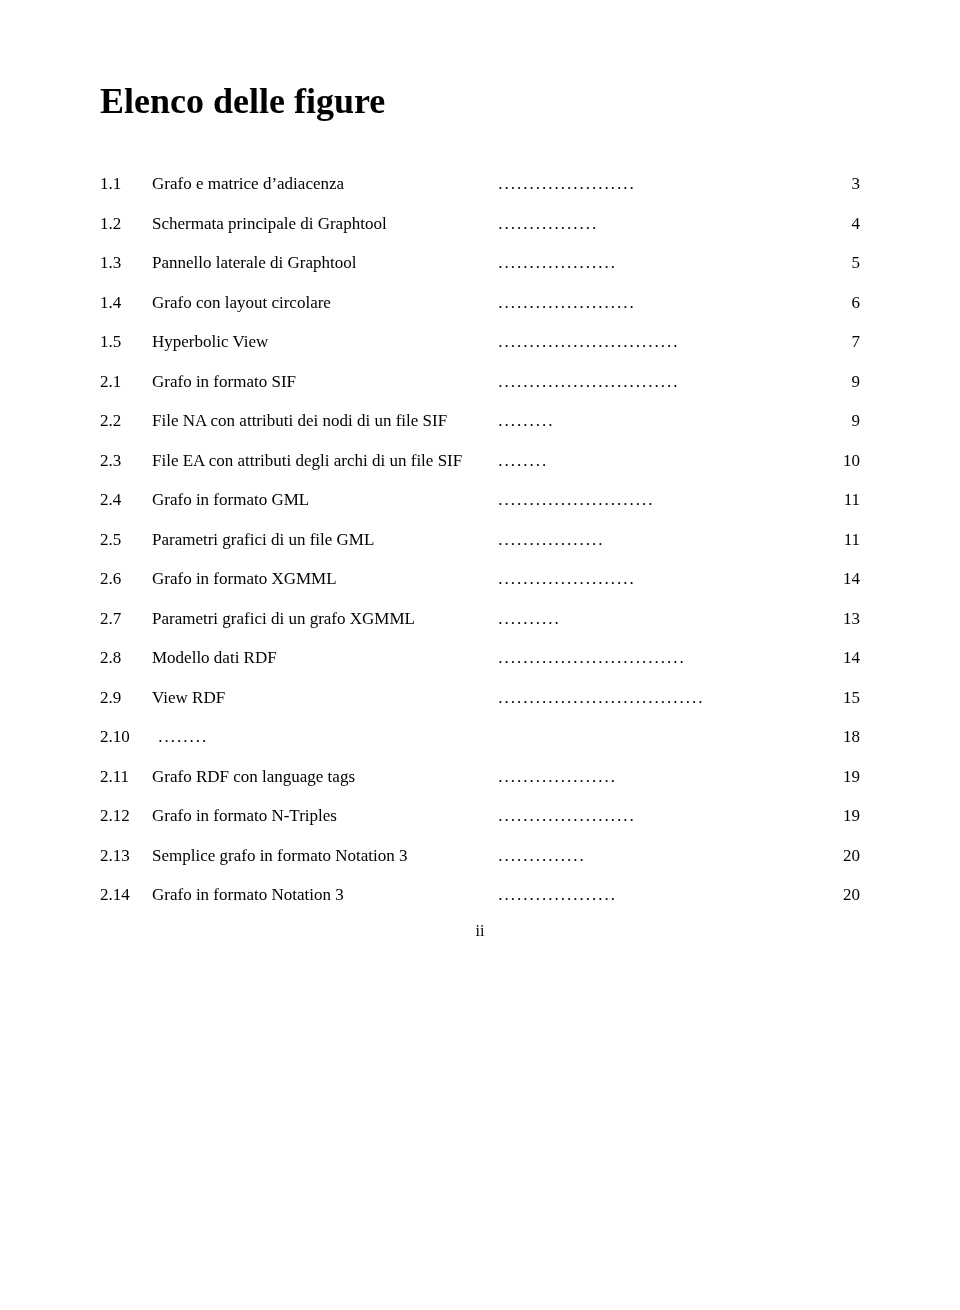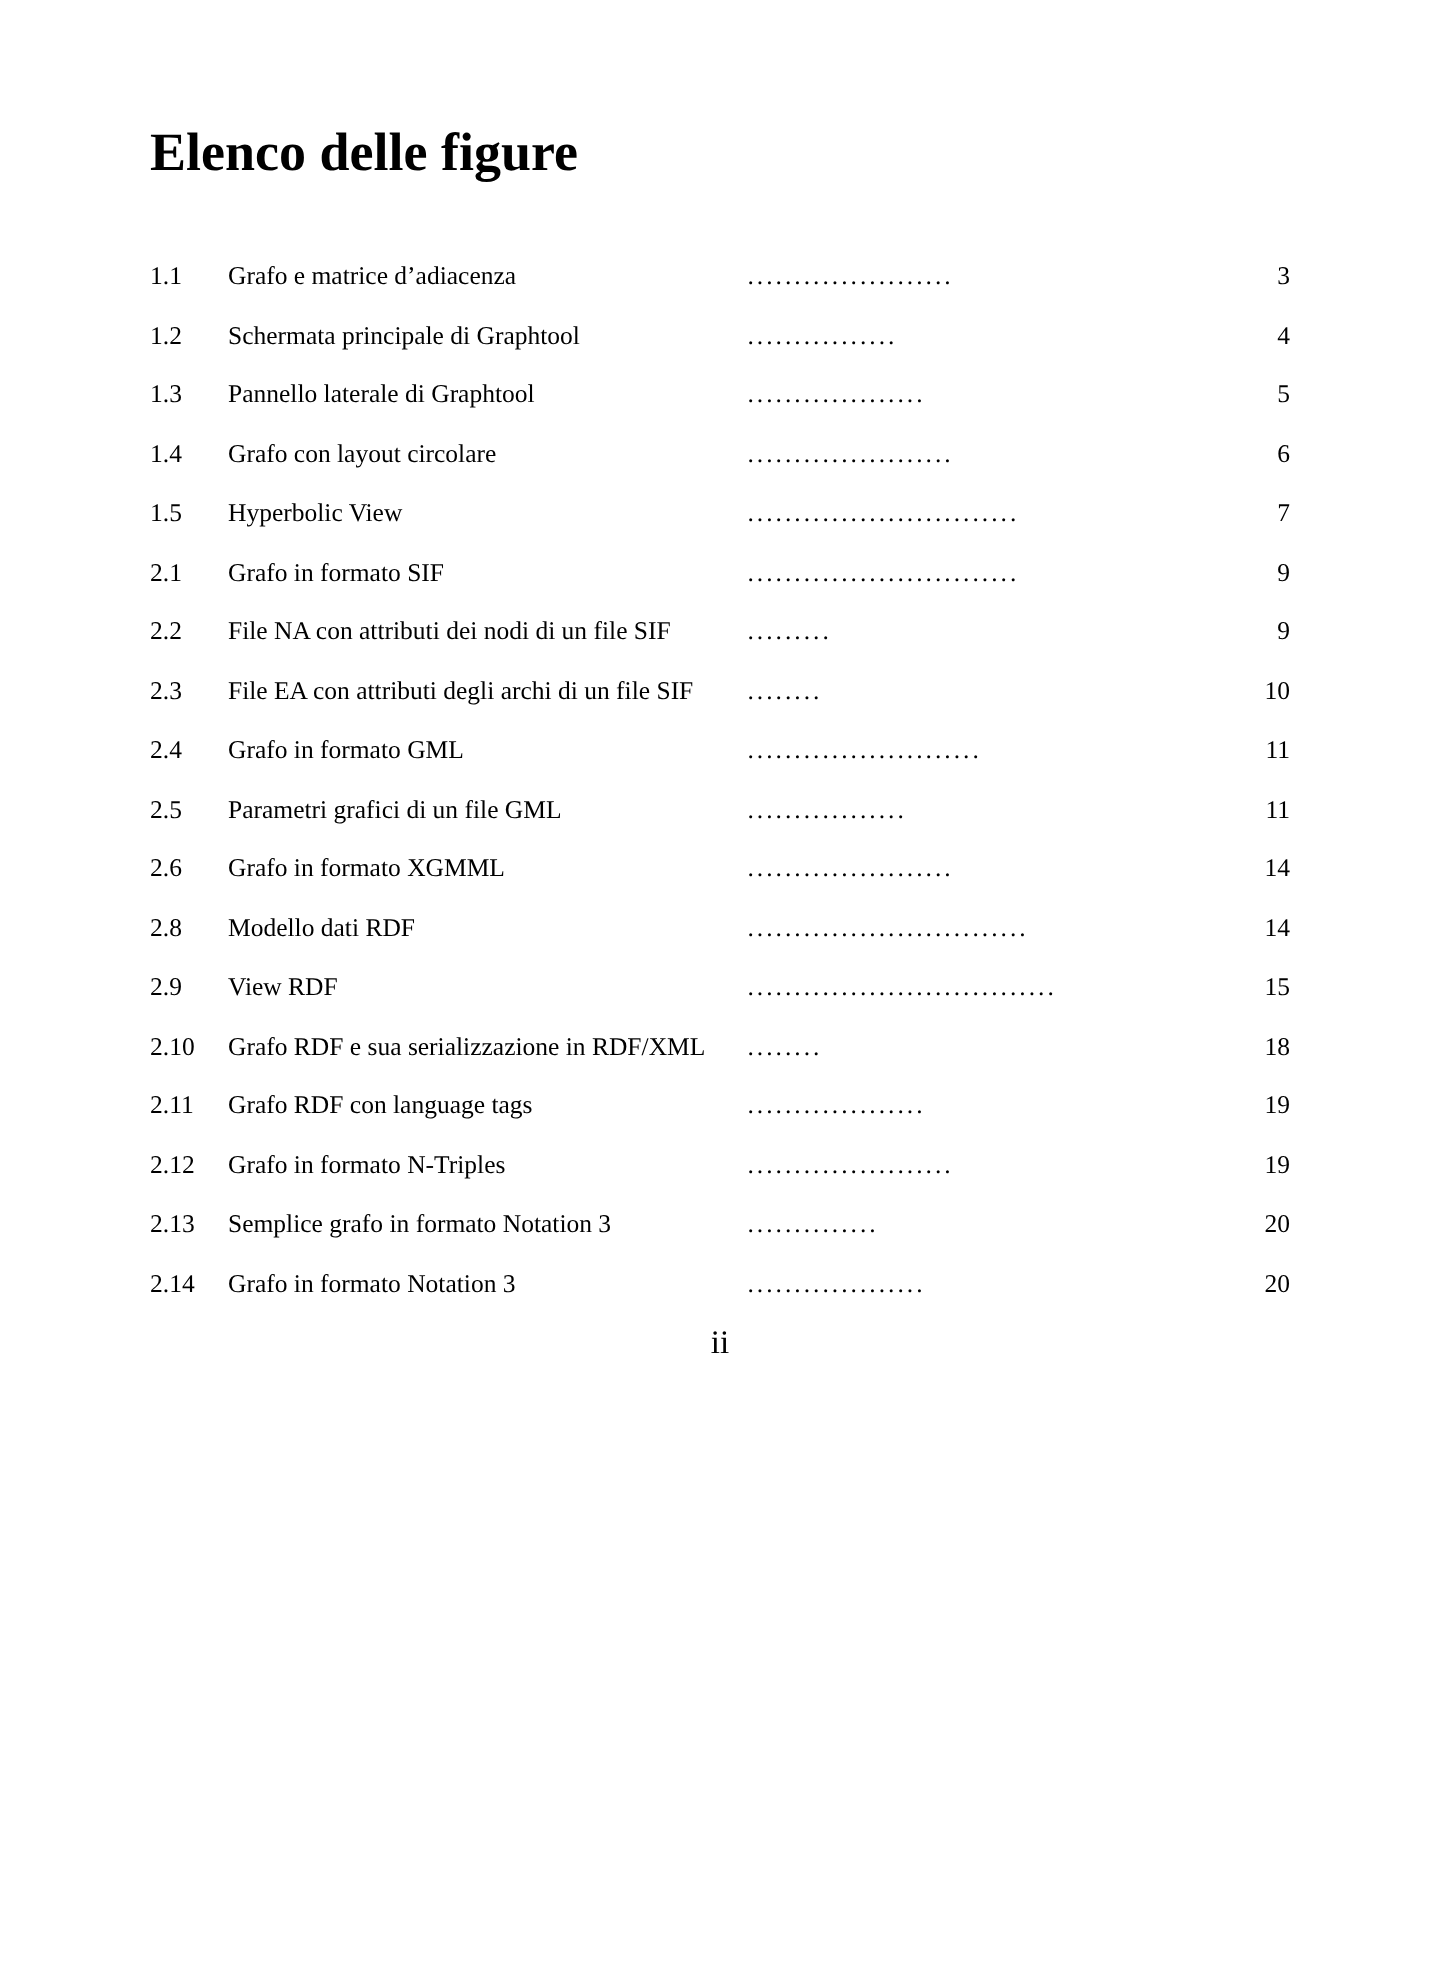--- a/index.html
+++ b/index.html
@@ -71,21 +71,21 @@
     .dots-text {
       color: #000;
       letter-spacing: 2px;
       font-size: 17px;
       white-space: nowrap;
       flex-shrink: 0;
     }
 
     .page-footer {
       text-align: center;
-      font-size: 22px;
+      font-size: 16px;
     }
   </style>
 </head>
 <body>
 
 <h1 class="page-title">Elenco delle figure</h1>
 
 <ul class="toc-list">
 <li class="toc-item">
       <span class="toc-number">1.1</span>
@@ -191,20 +191,30 @@
       <span class="toc-number">2.6</span>
       <span class="toc-row">
         <span class="toc-label">Grafo in formato XGMML</span>
         <span class="dots-fill">
           <span class="dots-text">&nbsp;......................&nbsp;</span>
         </span>
         <span class="toc-page">14</span>
       </span>
     </li>
     <li class="toc-item">
+      <span class="toc-number">2.7</span>
+      <span class="toc-row">
+        <span class="toc-label">Parametri grafici di un grafo XGMML</span>
+        <span class="dots-fill">
+          <span class="dots-text">&nbsp;..........&nbsp;</span>
+        </span>
+        <span class="toc-page">13</span>
+      </span>
+    </li>
+    <li class="toc-item">
       <span class="toc-number">2.8</span>
       <span class="toc-row">
         <span class="toc-label">Modello dati RDF</span>
         <span class="dots-fill">
           <span class="dots-text">&nbsp;..............................&nbsp;</span>
         </span>
         <span class="toc-page">14</span>
       </span>
     </li>
     <li class="toc-item">
@@ -213,21 +223,20 @@
         <span class="toc-label">View RDF</span>
         <span class="dots-fill">
           <span class="dots-text">&nbsp;.................................&nbsp;</span>
         </span>
         <span class="toc-page">15</span>
       </span>
     </li>
     <li class="toc-item">
       <span class="toc-number">2.10</span>
       <span class="toc-row">
-        <span class="toc-label">Grafo RDF e sua serializzazione in RDF/XML</span>
         <span class="dots-fill">
           <span class="dots-text">&nbsp;........&nbsp;</span>
         </span>
         <span class="toc-page">18</span>
       </span>
     </li>
     <li class="toc-item">
       <span class="toc-number">2.11</span>
       <span class="toc-row">
         <span class="toc-label">Grafo RDF con language tags</span>

